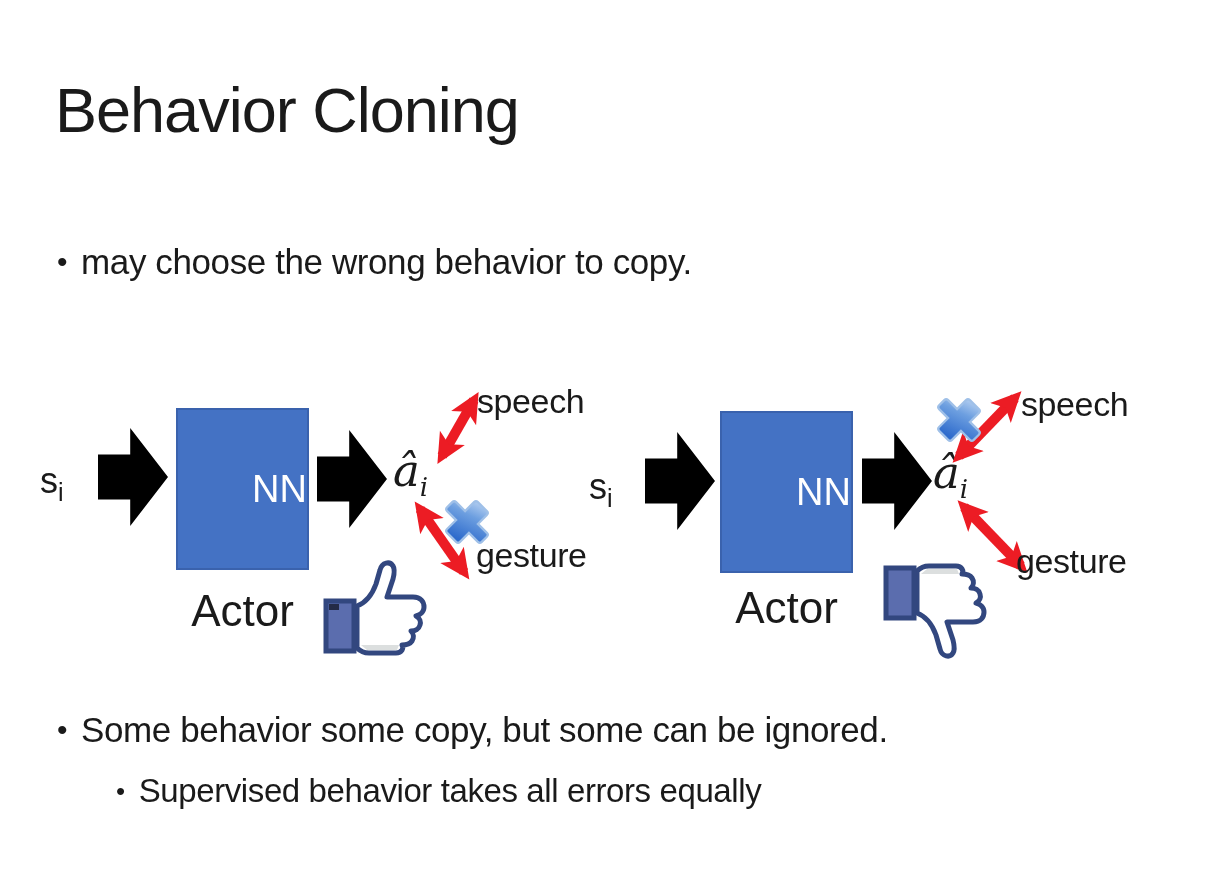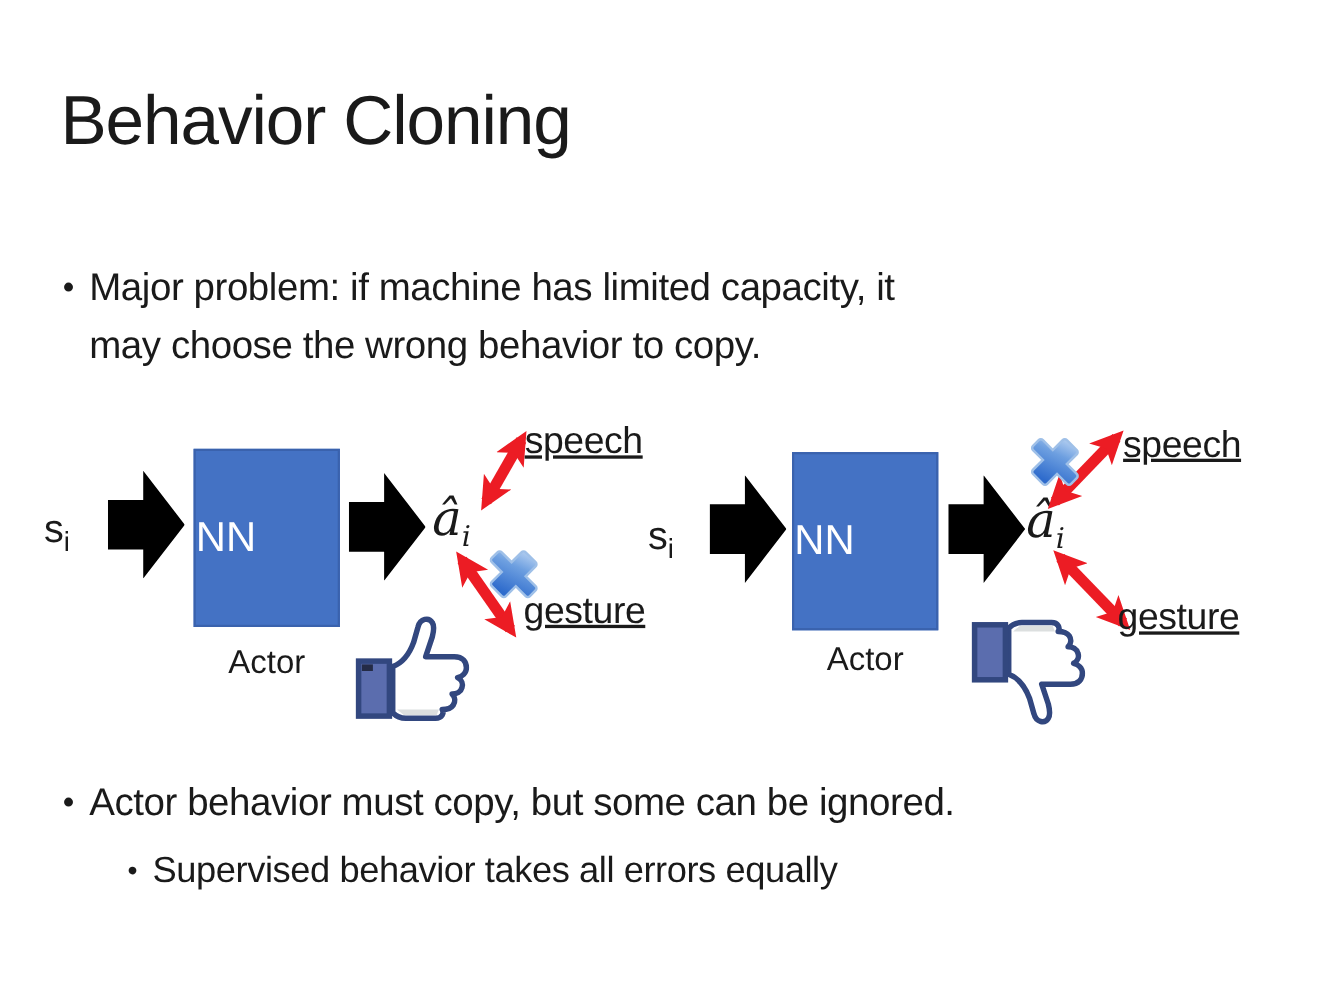--- a/index.html
+++ b/index.html
@@ -16,21 +16,21 @@
   .bullet-l1{left:57px;top:206px;font-size:35px;line-height:52px;}
   .bullet-l1 .glyph{font-size:30px;line-height:52px;}
   .bullet-l2{left:57px;top:678px;font-size:35px;line-height:44px;}
   .bullet-l2 .glyph{font-size:30px;line-height:44px;}
   .bullet-l3{left:116px;top:740px;font-size:33px;line-height:42px;}
   .bullet-l3 .glyph{font-size:26px;line-height:42px;}
 
   .nn-box{
     position:absolute;width:129px;height:158px;background:var(--nn-box,#4472c4);
     border:2px solid var(--nn-box-border,#3a62ad);
-    display:flex;align-items:center;justify-content:flex-start;
+    display:flex;align-items:center;justify-content:flex-end;
     color:var(--nn-text,#fff);font-size:38px;
   }
   .nn-left{left:176px;top:378px;}
   .nn-right{left:720px;top:381px;}
 
   .block-arrow{
     position:absolute;width:70px;height:98px;background:var(--arrow-black,#000);
     clip-path:polygon(0 27%,46% 27%,46% 0,100% 50%,46% 100%,46% 73%,0 73%);
   }
   .ba-l-in{left:98px;top:398px;}
@@ -42,27 +42,27 @@
   .sub-label sub{font-size:25px;line-height:0;}
   .si-left{left:40px;top:430px;}
   .si-right{left:589px;top:436px;}
 
   .ahat{position:absolute;font-family:"DejaVu Serif",serif;font-style:italic;
     font-size:45px;white-space:nowrap;}
   .ahat sub{font-size:26px;line-height:0;}
   .ahat-left{left:393px;top:414px;}
   .ahat-right{left:933px;top:416px;}
 
-  .action-label{position:absolute;font-size:34px;letter-spacing:-0.4px;white-space:nowrap;text-decoration:underline;}
+  .action-label{position:absolute;font-size:34px;letter-spacing:-0.4px;white-space:nowrap;}
   .sp-left{left:477px;top:352px;}
   .ge-left{left:476px;top:506px;}
   .sp-right{left:1021px;top:355px;}
   .ge-right{left:1016px;top:512px;}
 
-  .actor-label{position:absolute;font-size:30px;text-align:center;width:129px;}
+  .actor-label{position:absolute;font-size:44px;text-align:center;width:129px;}
   .actor-left{left:178px;top:556px;}
   .actor-right{left:722px;top:553px;}
 
   .red-arrow{position:absolute;}
   .ra-sp-left{left:425px;top:355px;}
   .ra-ge-left{left:403px;top:460px;}
   .ra-sp-right{left:938px;top:353px;}
   .ra-ge-right{left:948px;top:460px;}
 
   .cross{position:absolute;width:58px;height:58px;}
@@ -97,21 +97,20 @@
         <stop offset="1" stop-color="#2e6bcc"></stop>
       </linearGradient>
     </defs>
   </svg>
 
   <div class="title">Behavior Cloning</div>
 
   <div class="bullet bullet-l1">
     <span class="glyph">•</span>
     <span>
-      <div>Major problem: if machine has limited capacity, it</div>
       <div>may choose the wrong behavior to copy.</div>
     </span>
   </div>
 
   <div class="sub-label si-left"><span>s</span><sub>i</sub></div>
 
   <div class="block-arrow ba-l-in"></div>
 
   <div class="nn-box nn-left">
     <span>NN</span>
@@ -178,21 +177,21 @@
   <div class="actor-label actor-right">Actor</div>
 
   <svg class="thumb thumb-down" viewBox="0 0 106 100">
     <path d="M36,90 L36,48 C44,45 51,37 55,26 L59,12 C61,4 69,3 72,8 C74,11 73,17 72,21 L66,39 L92,39 C100,39 103,44 103,49 C103,54 99,57 95,58 C99,60 100,64 99,67 C98,71 94,73 90,73 C93,76 93,80 91,83 C89,86 85,87 81,87 C83,90 81,95 75,95 L48,95 C43,95 39,93 36,90 Z" fill="#ffffff" stroke="#32477f" stroke-width="5" stroke-linejoin="round"></path>
     <path d="M40,87 L78,87 L76,92 L46,92 Z" fill="#dcdfdf"></path>
     <rect x="5" y="43" width="28" height="50" fill="#5b6dae" stroke="#32477f" stroke-width="5"></rect>
   </svg>
 
   <div class="bullet bullet-l2">
     <span class="glyph">•</span>
-    <span>Actor behavior must copy, but some can be ignored.</span>
+    <span>Some behavior some copy, but some can be ignored.</span>
   </div>
 
   <div class="bullet bullet-l3">
     <span class="glyph">•</span>
     <span>Supervised behavior takes all errors equally</span>
   </div>
 
   <div class="bottom-artifact"></div>
 </div>
 

